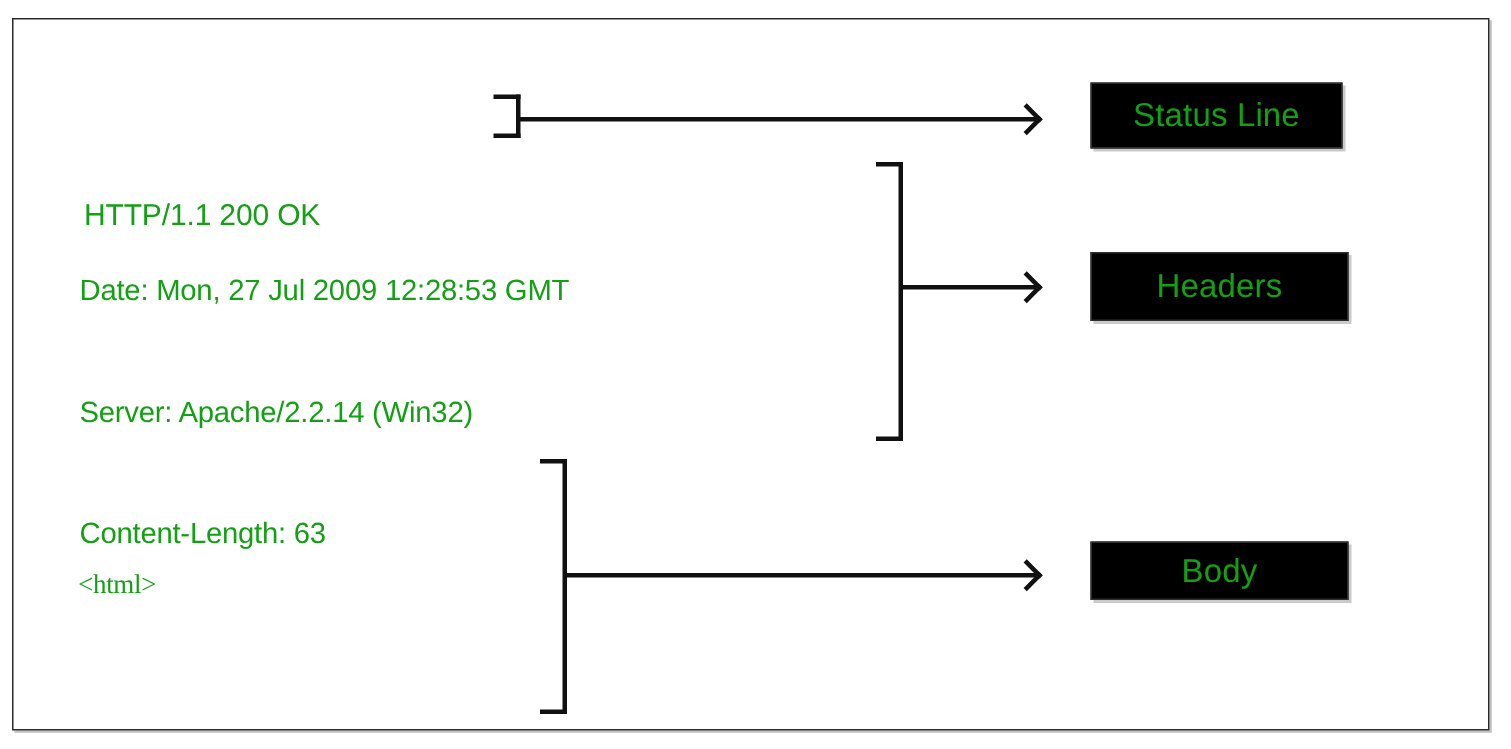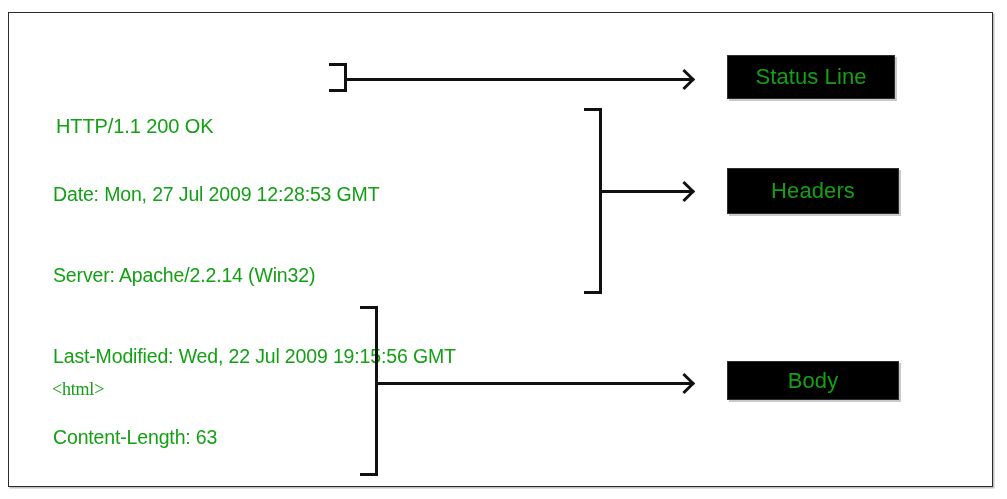--- a/index.html
+++ b/index.html
@@ -34,21 +34,21 @@
     color: #14a014;
     white-space: pre;
   }
   .code-line {
     display: block;
     color: #14a014;
   }
 
   #status-text {
     left: 47px;
-    top: 46px;
+    top: 64px;
     font-size: 20px;
     line-height: 27px;
     letter-spacing: -0.1px;
     text-align: center;
   }
 
   #headers-text {
     left: 44px;
     top: 114px;
     font-size: 19.5px;
@@ -143,21 +143,20 @@
 <div id="canvas">
   <div id="frame">
 
     <div class="code-block" id="status-text">
       <span class="code-line">HTTP/1.1 200 OK</span>
     </div>
 
     <div class="code-block" id="headers-text">
       <span class="code-line">Date: Mon, 27 Jul 2009 12:28:53 GMT</span>
       <span class="code-line">Server: Apache/2.2.14 (Win32)</span>
-      <span class="code-line">Last-Modified: Wed, 22 Jul 2009 19:15:56 GMT</span>
       <span class="code-line">Content-Length: 63</span>
       
       
     </div>
 
     <div class="code-block" id="body-text">
       <span class="code-line">&lt;html&gt;</span>
       
       
       

